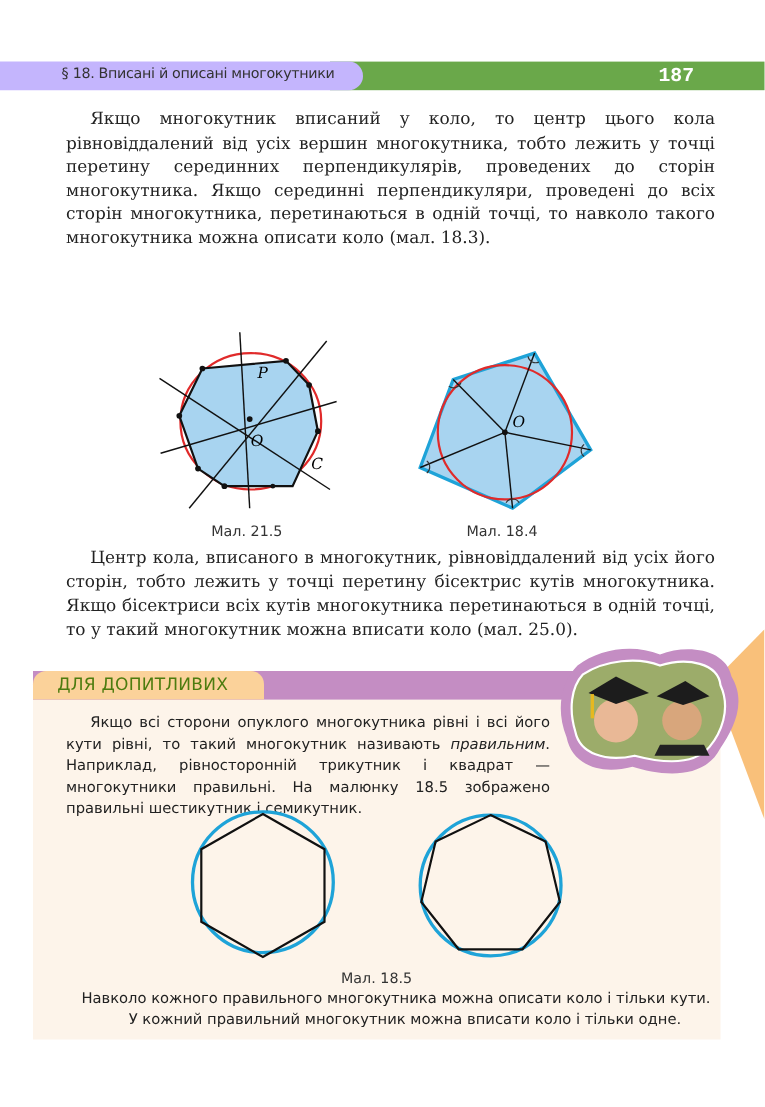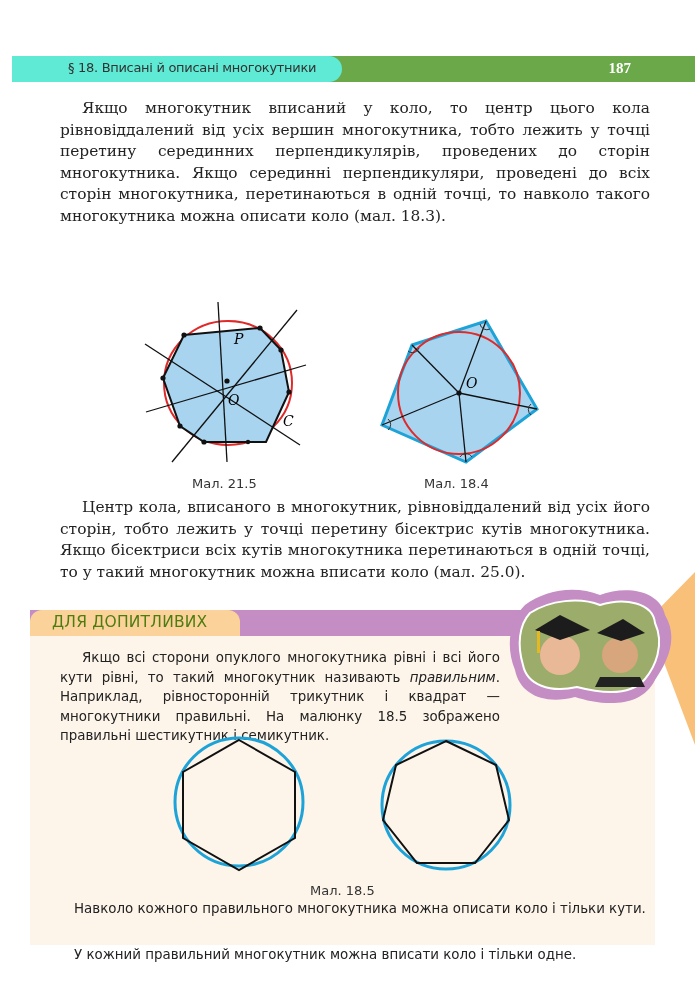--- a/index.html
+++ b/index.html
@@ -1,21 +1,21 @@
 <!DOCTYPE html>
 <html><head>
 <meta charset="utf-8">
 <style>
   html, body { margin:0; padding:0; }
   body { width:695px; height:1006px; background:#ffffff; position:relative; overflow:hidden; font-family:"DejaVu Serif", serif; color:#222; }
   .header { position:absolute; left:0; top:56px; width:695px; height:26px; }
-  .header-left { position:absolute; left:12px; top:0; width:330px; height:26px; background:#5eead4; border-radius:0 14px 14px 0; z-index:2; }
+  .header-left { position:absolute; left:0; top:0; width:330px; height:26px; background:#c4b5fd; border-radius:0 14px 14px 0; z-index:2; }
   .header-right { position:absolute; left:300px; top:0; width:395px; height:26px; background:#6aa84a; }
   .header-title { position:absolute; left:56px; top:4px; font-family:"DejaVu Sans", sans-serif; font-size:13px; color:#333; letter-spacing:-0.3px; }
-  .page-num { position:absolute; right:64px; top:4px; font-family:Liberation Serif, serif; font-weight:bold; font-size:15px; color:#fff; z-index:3; }
+  .page-num { position:absolute; right:64px; top:4px; font-family:Liberation Mono, monospace; font-weight:bold; font-size:18px; color:#fff; z-index:3; }
   .para { position:absolute; left:60px; width:590px; font-size:15.4px; line-height:21.5px; text-align:justify; color:#222; }
   .para p { margin:0; text-indent:22px; }
   .fig { position:absolute; }
   .caption { position:absolute; font-family:"DejaVu Sans", sans-serif; font-size:13px; color:#333; }
   .box { position:absolute; left:30px; top:630px; width:625px; height:315px; background:#fdf4ea; }
   .box-tab-bar { position:absolute; left:30px; top:610px; width:510px; height:26px; background:#c48dc3; }
   .box-tab { position:absolute; left:30px; top:610px; width:210px; height:26px; background:#fbd29a; border-radius:12px 12px 0 0; }
   .box-tab-label { position:absolute; left:52px; top:613px; font-family:"DejaVu Sans", sans-serif; font-size:15.5px; color:#4d7c0f; letter-spacing:0.2px; }
   .box-text { position:absolute; left:60px; top:648px; width:440px; font-family:"DejaVu Sans", sans-serif; font-size:13.4px; line-height:19.5px; color:#222; text-align:justify; }
   .box-text p { margin:0; text-indent:22px; }
@@ -120,13 +120,13 @@
     <polygon points="69,5 125,37 125,103 69,135 13,103 13,37" fill="none" stroke="#111" stroke-width="2"></polygon>
   </g>
   <g>
     <circle cx="276" cy="70" r="64" fill="none" stroke="#1ea3d8" stroke-width="3"></circle>
     <polygon points="276,6 326,30 339,85 305,128 247,128 213,85 226,30" fill="none" stroke="#111" stroke-width="2"></polygon>
   </g>
 </svg>
 <span class="caption" style="left:310px; top:883px;">Мал. 18.5</span>
 
 <span class="footer-text" style="top:901px;">Навколо кожного правильного многокутника можна описати коло і тільки кути.</span>
-<span class="footer-text" style="top:947px;">У кожний правильний многокутник можна вписати коло і тільки одне.</span>
+<span class="footer-text" style="top:920px;margin-left:43px;">У кожний правильний многокутник можна вписати коло і тільки одне.</span>
 
 </body></html>

